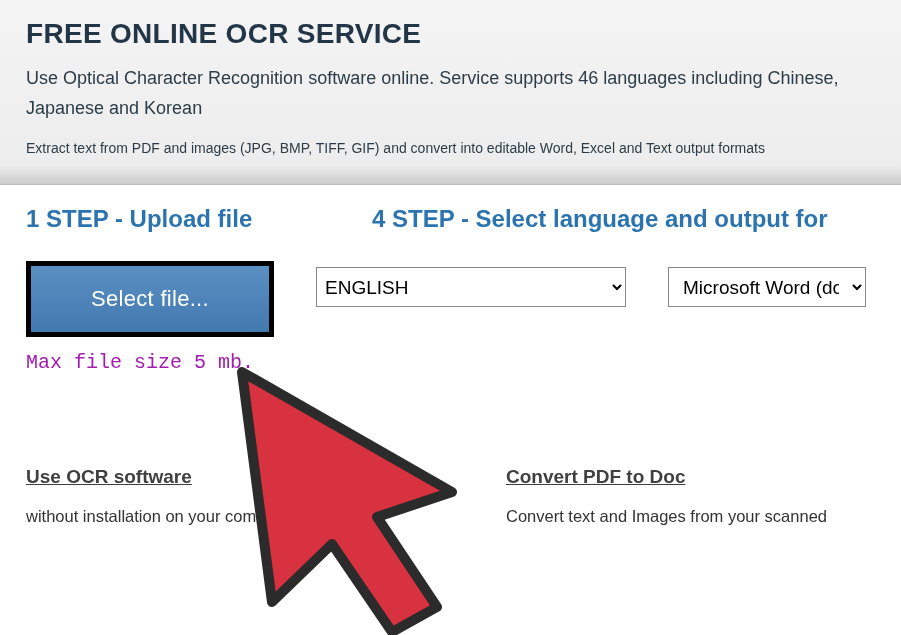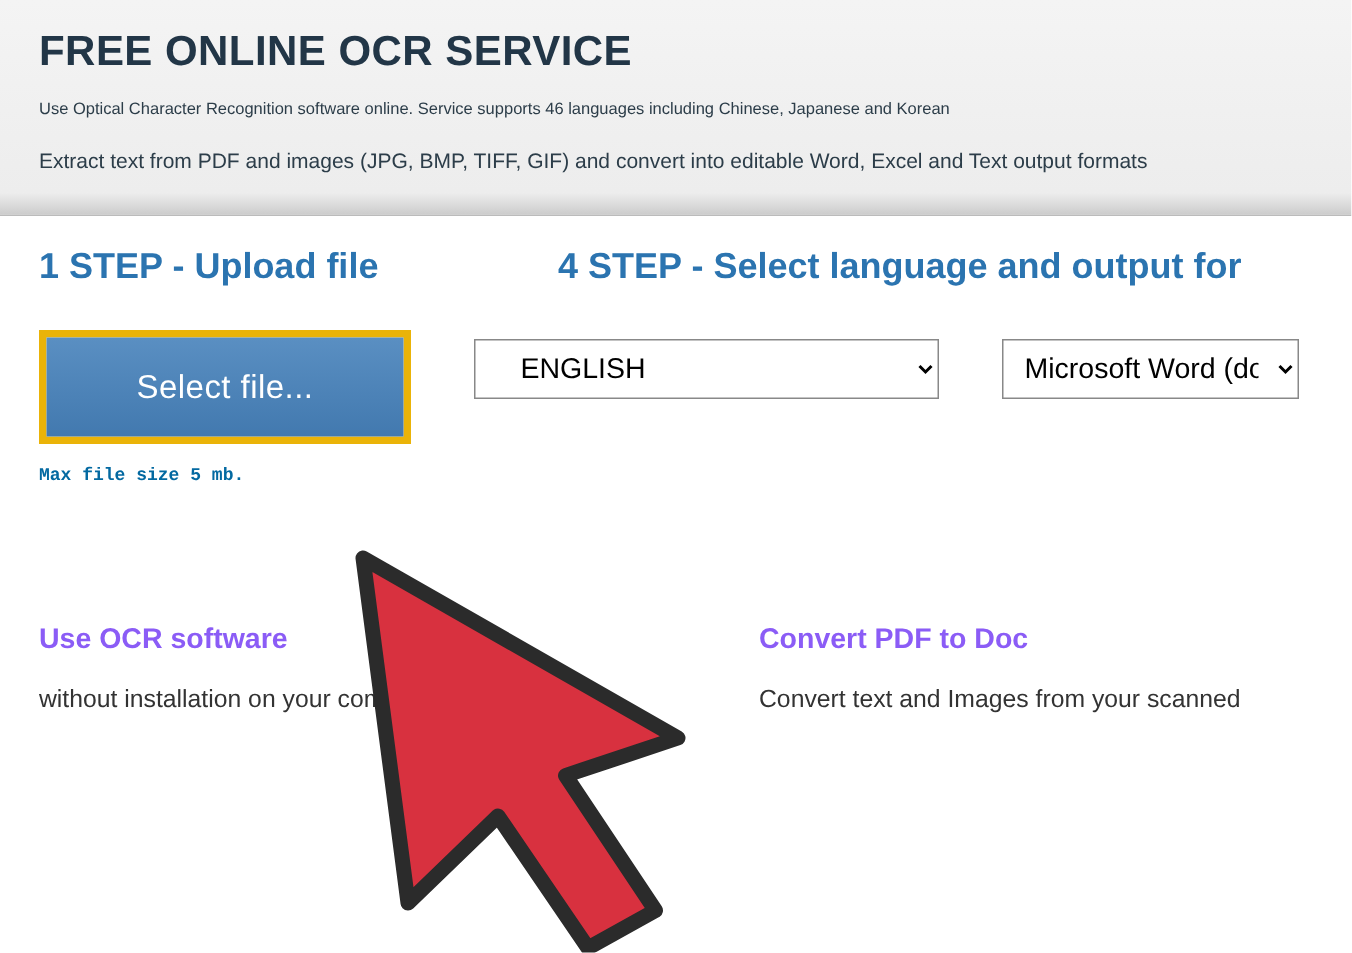--- a/index.html
+++ b/index.html
@@ -17,21 +17,21 @@
       padding: 18px 44px 24px 26px;
     }
     .heading-main {
       font-size: 28px;
       font-weight: bold;
       color: #223647;
       letter-spacing: 0.3px;
       margin-bottom: 14px;
     }
     .sub-text {
-      font-size: 11px;
+      font-size: 18px;
       color: #2c3d49;
       line-height: 1.65;
       margin-bottom: 14px;
     }
     .heading-secondary {
       font-size: 28px;
       font-weight: bold;
       color: #223647;
       letter-spacing: 0.3px;
       margin-bottom: 14px;
@@ -59,75 +59,75 @@
     }
     .step1 { flex: 0 0 auto; width: 290px; }
     .step2 { flex: 0 0 auto; }
     .controls-row {
       display: flex;
       align-items: flex-start;
       gap: 42px;
       margin-bottom: 10px;
     }
     .select-file-wrap {
-      border: 5px solid #eab308;
+      border: 5px solid #000000;
       display: inline-block;
       padding: 0;
       line-height: 0;
     }
     .select-file-button {
       display: inline-block;
       background: linear-gradient(#5a8fc2, #4279af);
       color: #fff;
       font-size: 22px;
       font-family: Verdana, sans-serif;
       border: none;
       height: 66px;
       width: 238px;
       cursor: pointer;
       letter-spacing: 0.3px;
     }
     .lang-select {
       height: 40px;
       width: 310px;
       font-size: 19px;
-      padding: 4px 26px;
+      padding: 4px 4px;
       border: 1px solid #888;
       background: #fff;
       margin-top: 6px;
     }
     .format-select {
       height: 40px;
       width: 198px;
       font-size: 19px;
       padding: 4px 10px;
       border: 1px solid #888;
       background: #fff;
       margin-top: 6px;
     }
     .max-file {
       font-family: "Courier New", monospace;
-      font-size: 12px;
-      color: #0369a1;
+      font-size: 20px;
+      color: #a21caf;
       margin-top: 14px;
-      font-weight: bold;
     }
     .promo-row {
       display: flex;
       margin-top: 92px;
       gap: 70px;
     }
     .promo-col { flex: 0 0 auto; }
     .promo-col.left { width: 410px; }
     .promo-col.right { width: 400px; }
     .promo-title {
       font-size: 19px;
       font-weight: bold;
-      color: #8b5cf6;
+      color: #404040;
       margin-bottom: 16px;
+      text-decoration: underline;
     }
     .promo-body {
       font-size: 16.5px;
       color: #333;
       text-align: justify;
       line-height: 1.55;
     }
     .arrow-overlay {
       position: absolute;
       left: 222px;

